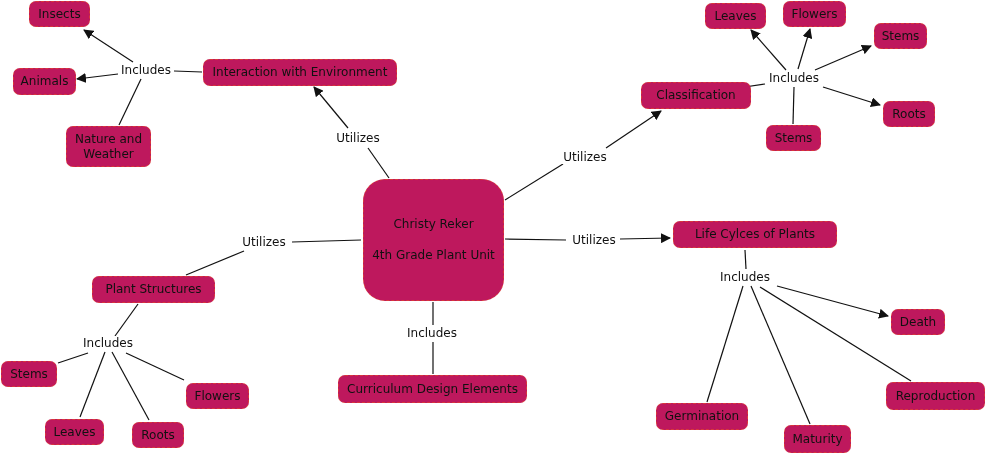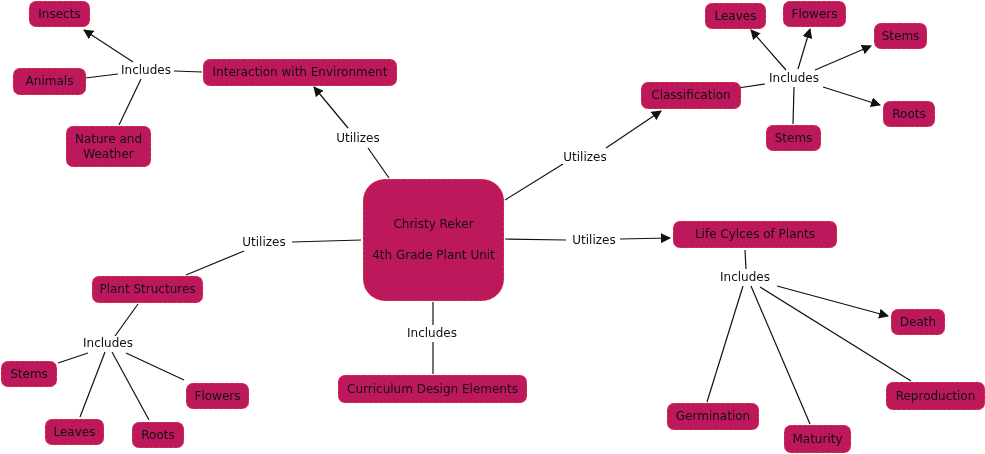--- a/index.html
+++ b/index.html
@@ -67,29 +67,29 @@
   <span>Christy Reker</span>
   <span>4th Grade Plant Unit</span>
 </div>
 
 <div class="node" style="left:203px;top:59px;width:194px;height:27px;">
     <span>Interaction with Environment</span>
   </div>
 <div class="node" style="left:29px;top:1px;width:61px;height:26px;">
     <span>Insects</span>
   </div>
-<div class="node" style="left:13px;top:68px;width:73px;height:27px;">
+<div class="node" style="left:13px;top:68px;width:63px;height:27px;">
     <span>Animals</span>
   </div>
 <div class="node" style="left:66px;top:126px;width:85px;height:41px;">
   <span>Nature and</span>
   <span>Weather</span>
 </div>
 
-<div class="node" style="left:641px;top:82px;width:100px;height:27px;">
+<div class="node" style="left:641px;top:82px;width:110px;height:27px;">
     <span>Classification</span>
   </div>
 <div class="node" style="left:705px;top:3px;width:61px;height:26px;">
     <span>Leaves</span>
   </div>
 <div class="node" style="left:783px;top:1px;width:63px;height:26px;">
     <span>Flowers</span>
   </div>
 <div class="node" style="left:874px;top:23px;width:53px;height:26px;">
     <span>Stems</span>
@@ -103,28 +103,28 @@
 
 <div class="node" style="left:673px;top:221px;width:164px;height:27px;">
     <span>Life Cylces of Plants</span>
   </div>
 <div class="node" style="left:891px;top:309px;width:54px;height:26px;">
     <span>Death</span>
   </div>
 <div class="node" style="left:886px;top:382px;width:99px;height:28px;">
     <span>Reproduction</span>
   </div>
-<div class="node" style="left:656px;top:403px;width:92px;height:27px;margin-left:11px;">
+<div class="node" style="left:656px;top:403px;width:92px;height:27px;">
     <span>Germination</span>
   </div>
 <div class="node" style="left:784px;top:425px;width:67px;height:28px;justify-content:center;">
     <span>Maturity</span>
   </div>
 
-<div class="node" style="left:92px;top:276px;width:111px;height:27px;">
+<div class="node" style="left:92px;top:276px;width:123px;height:27px;">
     <span>Plant Structures</span>
   </div>
 <div class="node" style="left:1px;top:361px;width:56px;height:26px;">
     <span>Stems</span>
   </div>
 <div class="node" style="left:186px;top:383px;width:63px;height:26px;">
     <span>Flowers</span>
   </div>
 <div class="node" style="left:45px;top:419px;width:59px;height:26px;">
     <span>Leaves</span>

